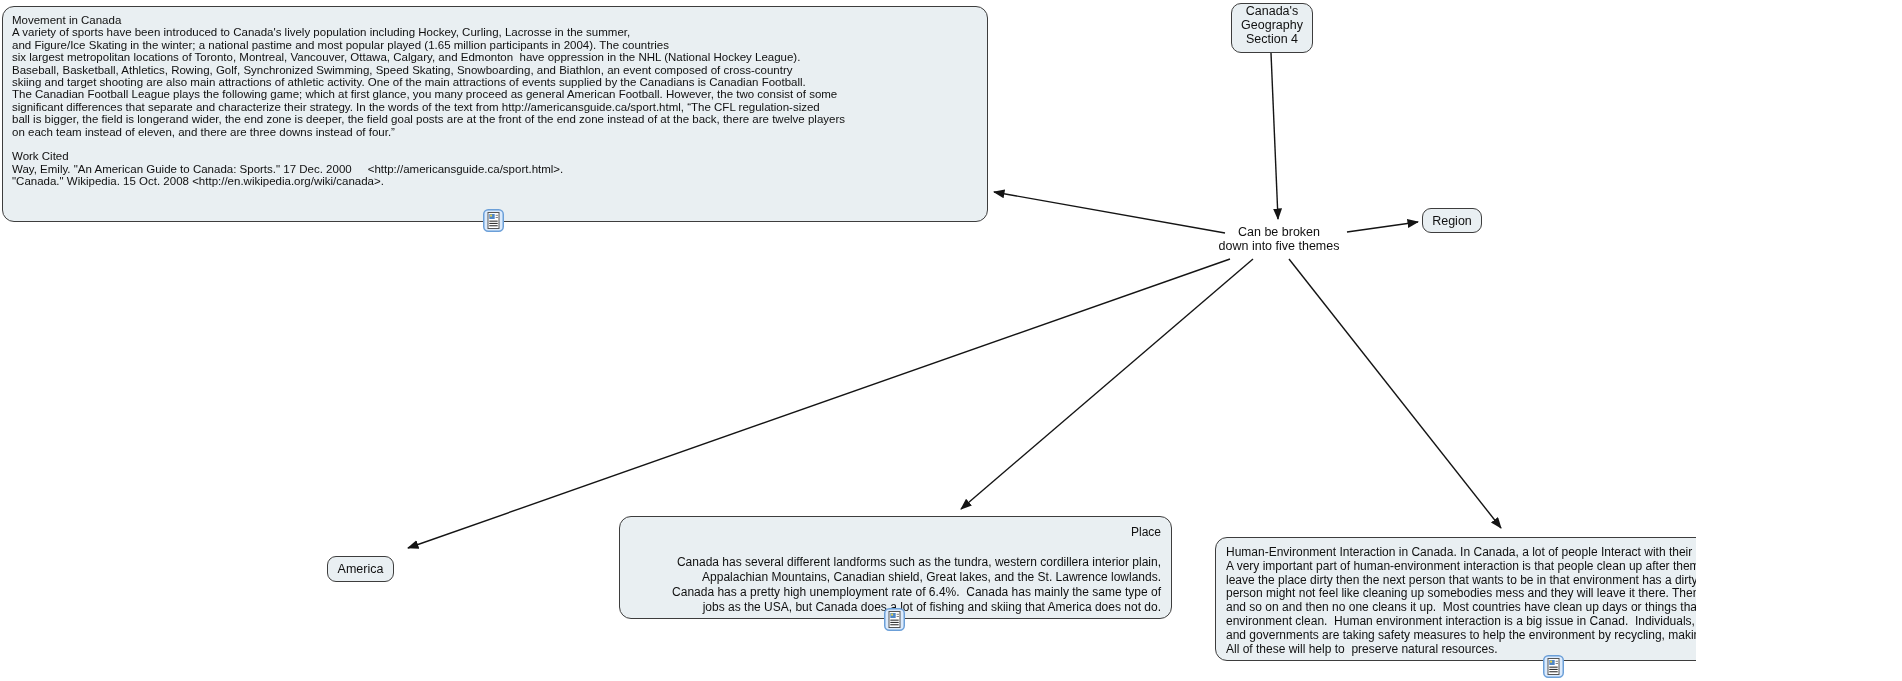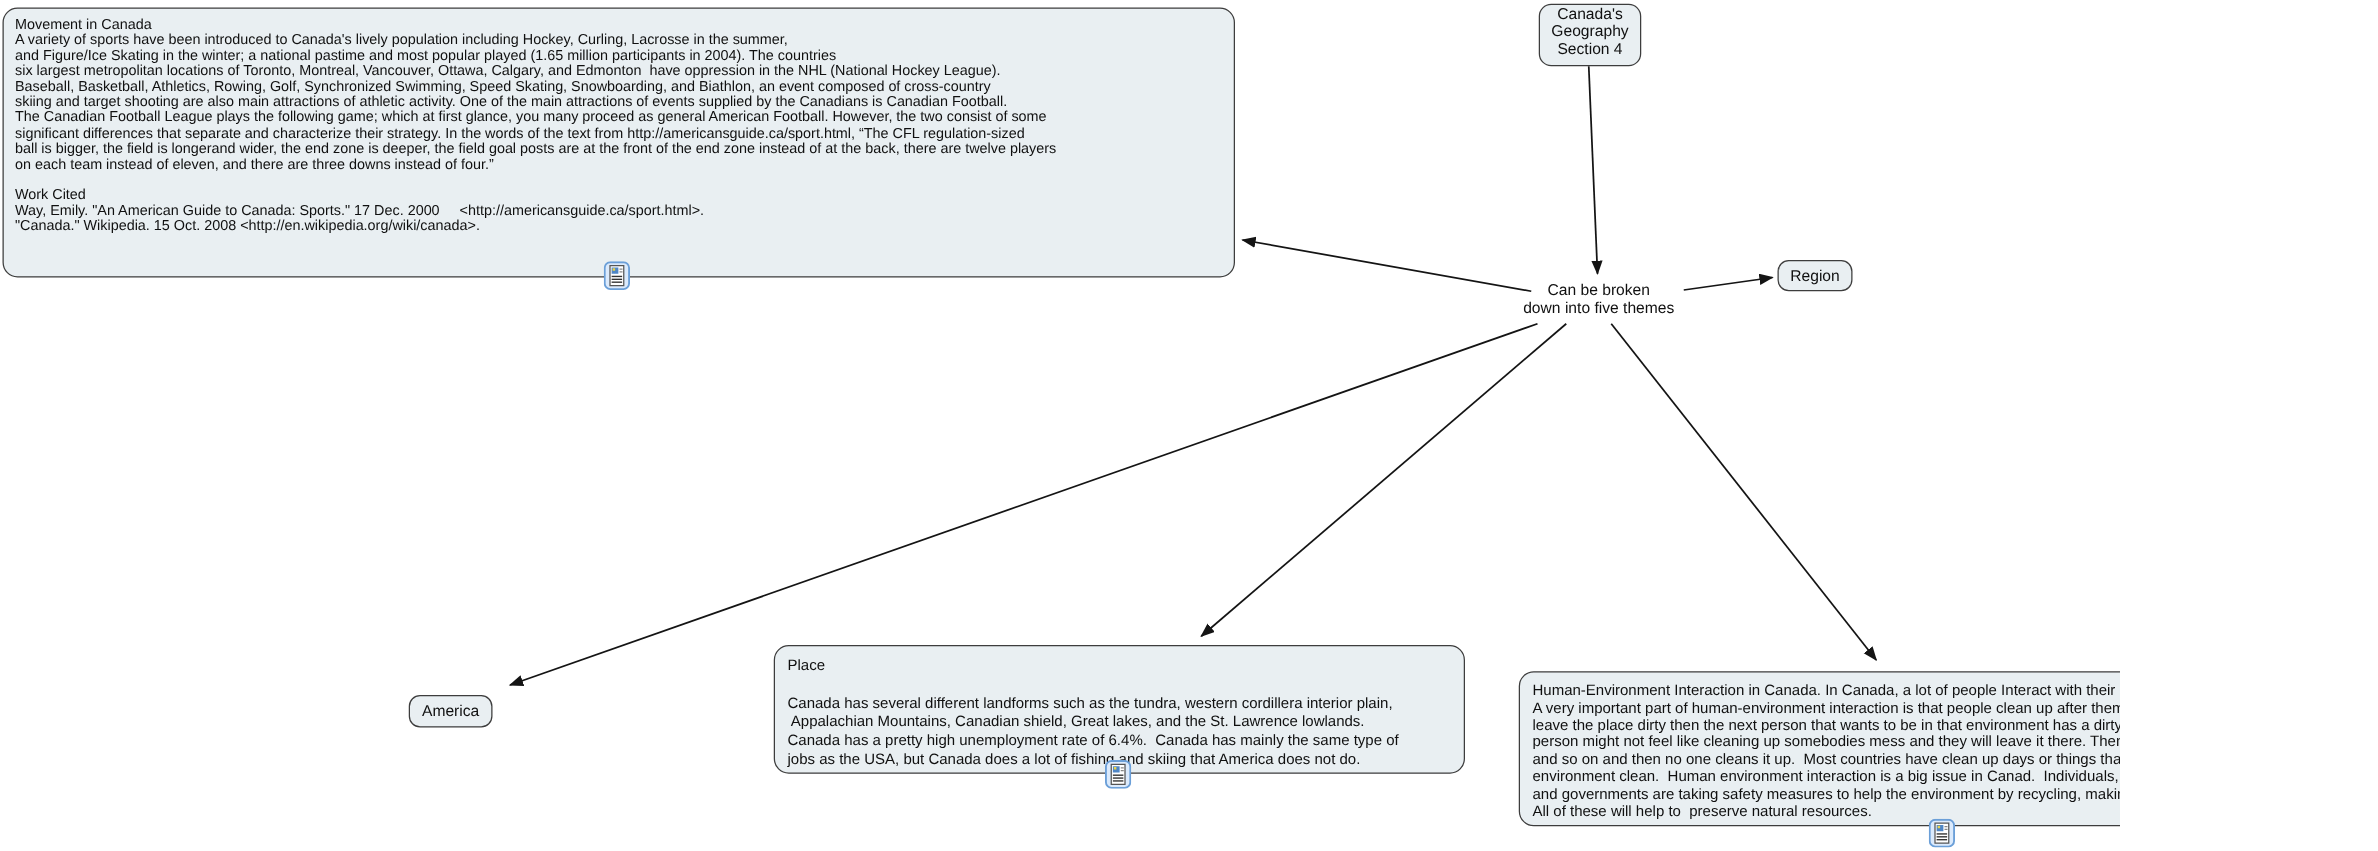--- a/index.html
+++ b/index.html
@@ -130,21 +130,21 @@
 down into five themes</div>
 
   <div class="node small-node" style="left:1422px; top:208px; width:60px; height:25px;">
     <div>Region</div>
   </div>
 
   <div class="node small-node" style="left:327px; top:556px; width:67px; height:26px;">
     <div>America</div>
   </div>
 
-  <div class="node" style="left:619px; top:516px; width:553px; height:103px;">
+  <div class="node" style="left:619px; top:516px; width:553px; height:103px;text-align:right;">
     <div class="place-text">Place
 
 Canada has several different landforms such as the tundra, western cordillera interior plain,
  Appalachian Mountains, Canadian shield, Great lakes, and the St. Lawrence lowlands.
 Canada has a pretty high unemployment rate of 6.4%.  Canada has mainly the same type of
 jobs as the USA, but Canada does a lot of fishing and skiing that America does not do.</div>
   </div>
 
   <svg class="note-icon" style="left:884px; top:608px;" viewBox="0 0 21 23">
     <rect x="0.75" y="0.75" width="19.5" height="21.5" rx="4.5" fill="#dbeafc" stroke="#6b9fd8" stroke-width="1.5"></rect>

